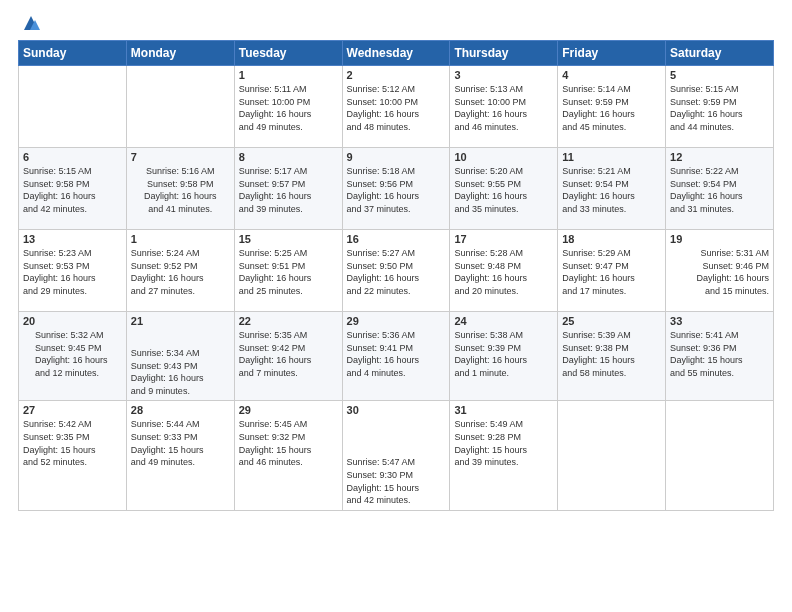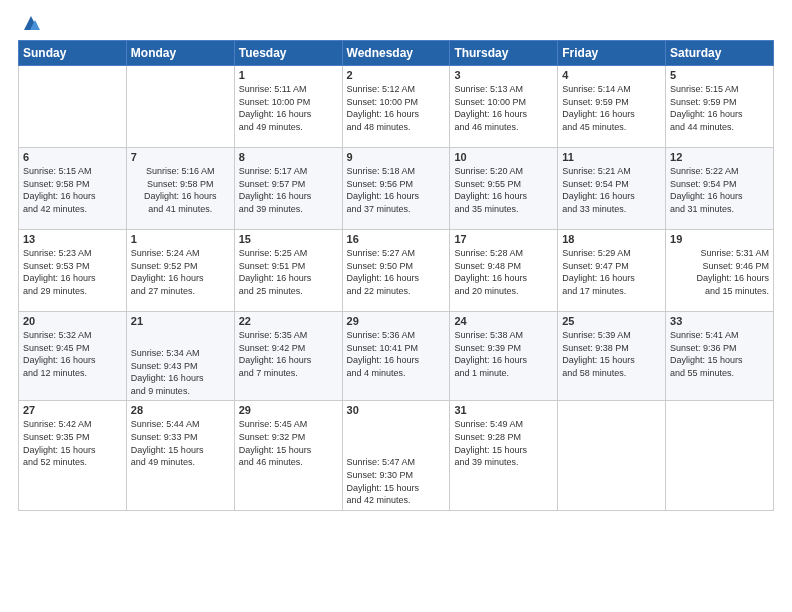--- a/index.html
+++ b/index.html
@@ -278,21 +278,21 @@
             <span class="day-num">19</span>
             <div class="day-info" style="white-space: pre-line; text-align: right;">Sunrise: 5:31 AM
 Sunset: 9:46 PM
 Daylight: 16 hours
 and 15 minutes.</div>
           </td>
         </tr>
         <tr>
           <td>
             <span class="day-num">20</span>
-            <div class="day-info" style="white-space: pre-line;">Sunrise: 5:32 AM
+            <div class="day-info" style="white-space: pre-line; margin-left: 12px;">Sunrise: 5:32 AM
 Sunset: 9:45 PM
 Daylight: 16 hours
 and 12 minutes.</div>
           </td>
           <td>
             <span class="day-num">21</span>
             <div class="day-info" style="white-space: pre-line; margin-top: 20px;">Sunrise: 5:34 AM
 Sunset: 9:43 PM
 Daylight: 16 hours
 and 9 minutes.</div>
@@ -300,21 +300,21 @@
           <td>
             <span class="day-num">22</span>
             <div class="day-info" style="white-space: pre-line;">Sunrise: 5:35 AM
 Sunset: 9:42 PM
 Daylight: 16 hours
 and 7 minutes.</div>
           </td>
           <td>
             <span class="day-num">29</span>
             <div class="day-info" style="white-space: pre-line;">Sunrise: 5:36 AM
-Sunset: 10:41 PM
+Sunset: 9:41 PM
 Daylight: 16 hours
 and 4 minutes.</div>
           </td>
           <td>
             <span class="day-num">24</span>
             <div class="day-info" style="white-space: pre-line;">Sunrise: 5:38 AM
 Sunset: 9:39 PM
 Daylight: 16 hours
 and 1 minute.</div>
           </td>

